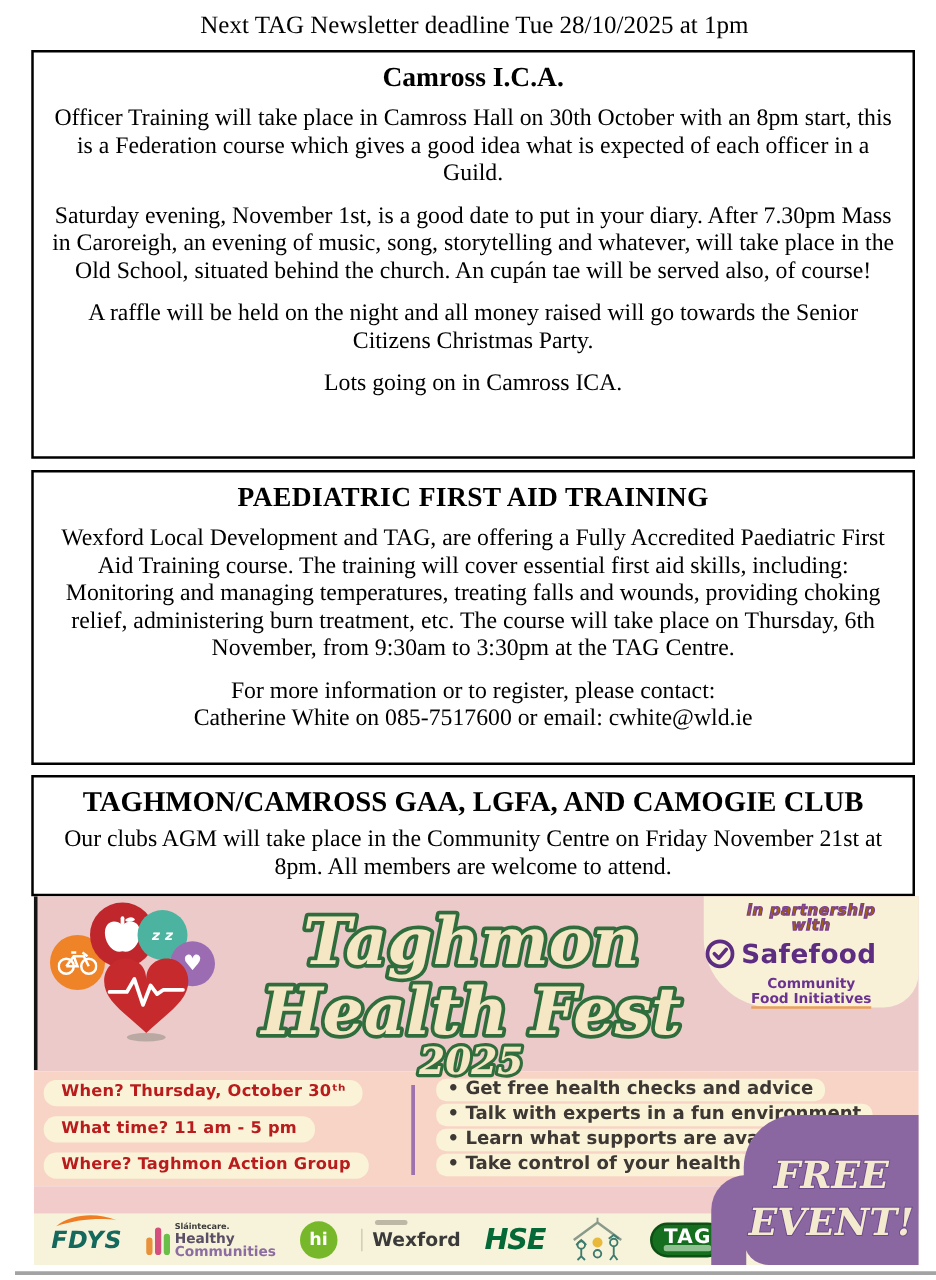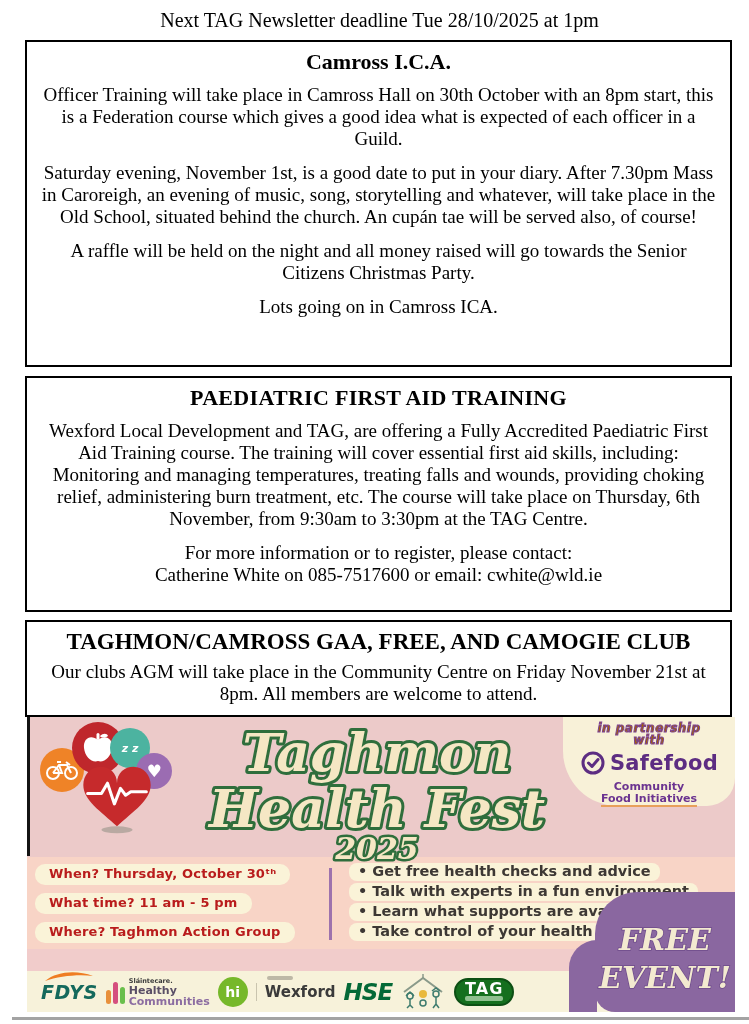--- a/index.html
+++ b/index.html
@@ -21,21 +21,21 @@
   #box-gaa h2 { font-size:23px; margin-bottom:6px; }
   .contact p { margin-bottom:0; }
 
   
   .flyer { position:absolute; left:15px; top:717px; width:708px; height:295px;
            overflow:hidden; font-family:"DejaVu Sans", sans-serif; }
   .hero      { position:absolute; left:0; top:0;    width:708px; height:140px; background:#eccac9; }
   .info      { position:absolute; left:0; top:140px; width:708px; height:92px; background:#f8d4c6; }
   .band      { position:absolute; left:0; top:232px; width:708px; height:22px; background:#f1cccb; }
   .logostrip { position:absolute; left:0; top:254px; width:708px; height:41px; background:#f7f2da;
-               display:flex; align-items:center; gap:8px; padding:0 14px; }
+               display:flex; align-items:center; gap:19px; padding:0 14px; }
   .black-edge { position:absolute; left:0; top:0; width:3px; height:139px; background:#141414; }
 
   
   .icircle { position:absolute; border-radius:50%; display:flex; align-items:center;
              justify-content:center; color:#fff; }
   #ic-bike  { left:13px; top:31px; width:44px; height:44px; background:#ef8327; }
   #ic-apple { left:45px; top:5px;  width:52px; height:52px; background:#bf272c; }
   #ic-sleep { left:83px; top:11px; width:40px; height:40px; background:#4cb3a0;
               font-size:11px; font-weight:bold; font-style:italic; }
   #ic-heartsm { left:109px; top:36px; width:36px; height:36px; background:#9b6cb2; font-size:17px; }
@@ -43,21 +43,21 @@
 
   
   .hero-title { position:absolute; left:148px; top:6px; }
 
   
   .partner-blob { position:absolute; right:0; top:0; width:172px; height:89px;
                   background:#f8f1d8; border-radius:0 0 28px 55px; text-align:center;
                   padding-top:5px; z-index:2; }
   .partnership { font-size:12px; font-weight:bold; font-style:italic; line-height:12px;
                  color:#a16207; -webkit-text-stroke:1px #7a3f94; letter-spacing:.5px; }
-  .sf-row { display:flex; align-items:center; justify-content:center; gap:4px; margin-top:4px; }
+  .sf-row { display:flex; align-items:center; justify-content:flex-start; gap:4px; margin-top:4px; }
   .sf-name { font-size:21px; font-weight:bold; color:#5d2d82; letter-spacing:.3px; }
   .sf-sub { margin-top:5px; font-size:11px; line-height:12px; font-weight:bold; color:#6b3390; }
   .sf-sub .u { border-bottom:2px solid #e8a05a; display:inline-block; }
 
   
   .pills { position:absolute; left:8px; top:147px; display:flex; flex-direction:column; gap:8px; }
   .pill { background:#faf3d8; border-radius:10px; padding:2px 14px 4px; width:max-content;
           font-size:13px; font-weight:bold; color:#b91c1c; letter-spacing:.2px; }
   .divider { position:absolute; left:302px; top:151px; width:3px; height:72px; background:#9d72ad; }
   .bullets { position:absolute; left:322px; top:145px; display:flex; flex-direction:column; }
@@ -118,21 +118,21 @@
   <div class="nbox" id="box-firstaid">
     <h2>PAEDIATRIC FIRST AID TRAINING</h2>
     <p>Wexford Local Development and TAG, are offering a Fully Accredited Paediatric First Aid Training course. The training will cover essential first aid skills, including: Monitoring and managing temperatures, treating falls and wounds, providing choking relief, administering burn treatment, etc. The course will take place on Thursday, 6th November, from 9:30am to 3:30pm at the TAG Centre.</p>
     <div class="contact">
       <p>For more information or to register, please contact:</p>
       <p>Catherine White on 085-7517600 or email: cwhite@wld.ie</p>
     </div>
   </div>
 
   <div class="nbox" id="box-gaa">
-    <h2>TAGHMON/CAMROSS GAA, FREE, AND CAMOGIE CLUB</h2>
+    <h2>TAGHMON/CAMROSS GAA, LGFA, AND CAMOGIE CLUB</h2>
     <p>Our clubs AGM will take place in the Community Centre on Friday November 21st at 8pm. All members are welcome to attend.</p>
   </div>
 
   <div class="flyer">
     <div class="hero"></div>
     <div class="info"></div>
     <div class="band"></div>
 
     <div class="logostrip">
       <div class="logo fdys-wrap">

